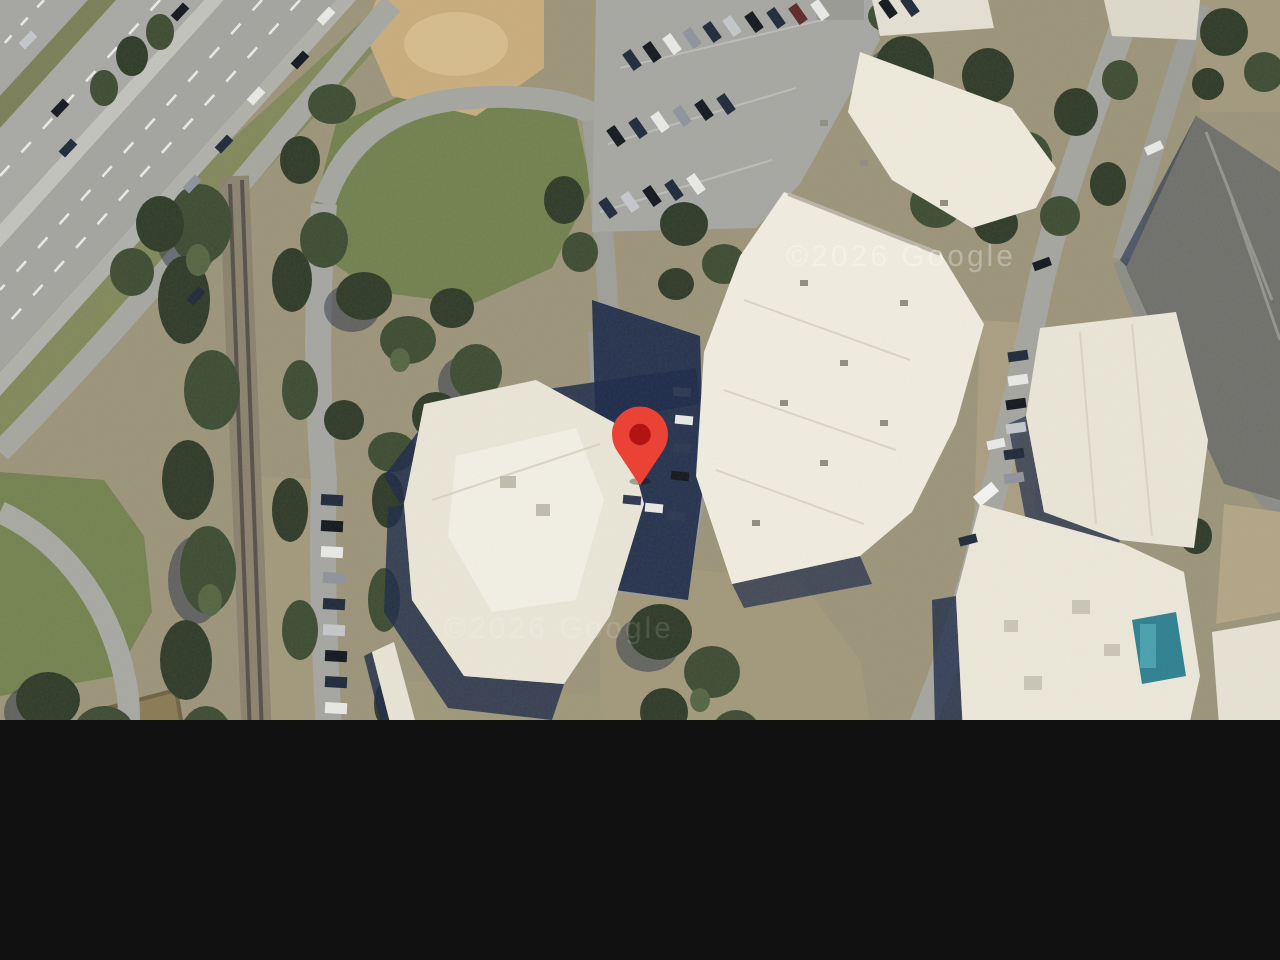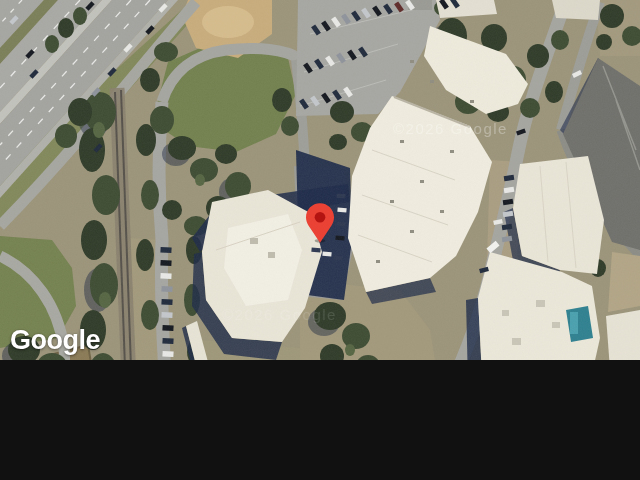--- a/index.html
+++ b/index.html
@@ -546,15 +546,14 @@
 
 <span class="watermark" style="left:393px;top:120px;">©2026 Google</span>
 <span class="watermark secondary" style="left:222px;top:306px;">©2026 Google</span>
 
 <svg class="marker-pin" viewBox="0 0 34 48">
   <ellipse cx="17" cy="45.5" rx="6.5" ry="2.2" fill="rgba(0,0,0,0.3)"></ellipse>
   <path d="M17 0C7.6 0 0 7.6 0 17c0 3.8 1.2 7.3 3.2 10.2L17 48l13.8-20.8C32.8 24.3 34 20.8 34 17 34 7.6 26.4 0 17 0z" fill="#EA4335"></path>
   <circle cx="17" cy="17" r="6.5" fill="#B31412"></circle>
 </svg>
 
-<div class="google-logo">Google</div>
 
 </div>
 
 </body></html>

